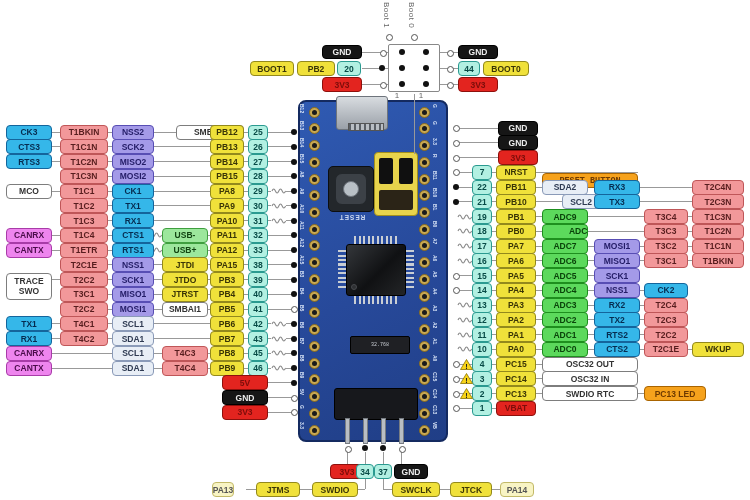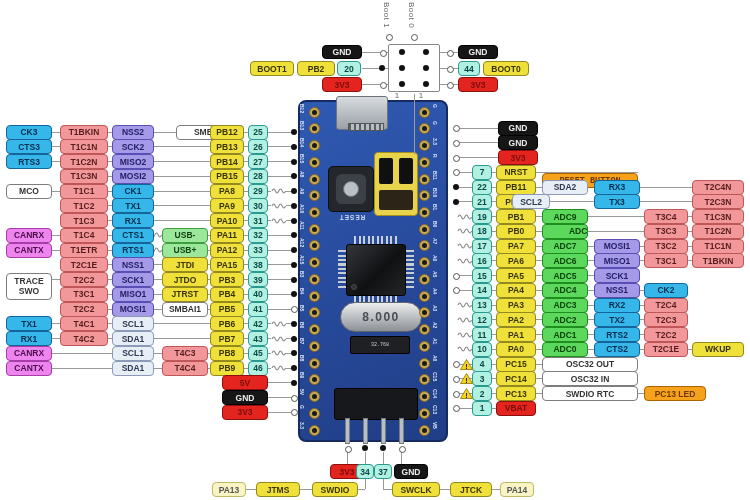--- a/index.html
+++ b/index.html
@@ -66,25 +66,20 @@
   <div class="comp" style="left:379px;top:190px;width:34px;height:20px;border-radius:2px;background:#2b2417;"></div>
 
   <div class="comp" style="left:338px;top:250px;width:8px;height:40px;background:repeating-linear-gradient(#c9ced4 0 2px,transparent 2px 4.5px);"></div>
   <div class="comp" style="left:406px;top:250px;width:8px;height:40px;background:repeating-linear-gradient(#c9ced4 0 2px,transparent 2px 4.5px);"></div>
   <div class="comp" style="left:354px;top:236px;width:44px;height:8px;background:repeating-linear-gradient(90deg,#c9ced4 0 2px,transparent 2px 4.5px);"></div>
   <div class="comp" style="left:354px;top:296px;width:44px;height:8px;background:repeating-linear-gradient(90deg,#c9ced4 0 2px,transparent 2px 4.5px);"></div>
   <div class="comp" style="left:346px;top:244px;width:60px;height:52px;border-radius:3px;
               background:linear-gradient(135deg,#34373b 0%,#101113 55%,#232527 100%);border:1px solid #000;"></div>
   <div class="comp" style="left:351px;top:284px;width:6px;height:6px;border-radius:50%;background:#2e3033;border:1px solid #47494d;"></div>
 
-  <div class="comp" style="left:340px;top:302px;width:82px;height:30px;border-radius:15px;display:flex;align-items:center;justify-content:center;
-              background:linear-gradient(#eceded,#a9adb2 70%,#8d9196);border:1.5px solid #63676c;
-              font:bold 12px 'Liberation Sans',sans-serif;color:#4a4e54;letter-spacing:1.5px;">
-    <span>8.000</span>
-  </div>
 
   <div class="comp" style="left:350px;top:336px;width:60px;height:18px;border-radius:2px;background:#1f2024;border:1px solid #000;
               display:flex;align-items:center;justify-content:center;">
     <span style="font:5px 'Liberation Mono',monospace;color:#c9ced4;">32.768</span>
   </div>
 
   <div class="comp" style="left:334px;top:388px;width:84px;height:32px;border-radius:3px;background:#17181c;border:1px solid #000;"></div>
   <div class="comp" style="left:344.5px;top:418px;width:5px;height:26px;background:#b9bec4;border:1px solid #787d83;"></div>
   <div class="comp" style="left:362.5px;top:418px;width:5px;height:26px;background:#b9bec4;border:1px solid #787d83;"></div>
   <div class="comp" style="left:380.5px;top:418px;width:5px;height:26px;background:#b9bec4;border:1px solid #787d83;"></div>
@@ -133,21 +128,21 @@
   <div class="dot filled" style="left:380px;top:445px;"></div>
   <div class="dot open" style="left:398.5px;top:445.5px;"></div>
   <div class="vline" style="left:346.5px;top:452px;height:12px;"></div>
   <div class="vline" style="left:364.5px;top:452px;height:12px;"></div>
   <div class="vline" style="left:382.5px;top:452px;height:12px;"></div>
   <div class="vline" style="left:400.5px;top:452px;height:12px;"></div>
   <div class="pbox c-red" style="left:330px;top:464px;width:34px;height:15px;">3V3</div>
   <div class="pbox c-cyan" style="left:356px;top:464px;width:18px;height:15px;">34</div>
   <div class="pbox c-cyan" style="left:374px;top:464px;width:18px;height:15px;">37</div>
   <div class="pbox c-black" style="left:394px;top:464px;width:34px;height:15px;">GND</div>
-  <div class="pbox c-paleyellow" style="left:212px;top:482px;width:34px;height:15px;">PA13</div>
+  <div class="pbox c-paleyellow" style="left:212px;top:482px;width:22px;height:15px;">PA13</div>
   <div class="pbox c-yellow" style="left:256px;top:482px;width:44px;height:15px;">JTMS</div>
   <div class="pbox c-yellow" style="left:312px;top:482px;width:46px;height:15px;">SWDIO</div>
   <div class="pbox c-yellow" style="left:392px;top:482px;width:48px;height:15px;">SWCLK</div>
   <div class="pbox c-yellow" style="left:450px;top:482px;width:42px;height:15px;">JTCK</div>
   <div class="pbox c-paleyellow" style="left:500px;top:482px;width:34px;height:15px;">PA14</div>
   <div class="hline" style="left:246px;top:489px;width:10px;"></div>
   <div class="hline" style="left:300px;top:489px;width:12px;"></div>
   <div class="hline" style="left:440px;top:489px;width:10px;"></div>
   <div class="hline" style="left:492px;top:489px;width:8px;"></div>
   <div class="vline" style="left:364.5px;top:479px;height:10px;"></div>
@@ -339,21 +334,21 @@
     <div class="dot filled" style="left:453.0px;top:184.0px;"></div>
     <div class="pbox c-cyan" style="left:472px;top:179.5px;width:20px;height:15px;">22</div>
     <div class="pbox c-yellow" style="left:496px;top:179.5px;width:40px;height:15px;">PB11</div>
     <div class="pbox c-lightblue" style="left:542px;top:179.5px;width:46px;height:15px;">SDA2</div>
     <div class="pbox c-blue" style="left:594px;top:179.5px;width:46px;height:15px;">RX3</div>
     <div class="pbox c-pink" style="left:692px;top:179.5px;width:52px;height:15px;">T2C4N</div>
     <div class="hline" style="left:458px;top:201.3px;width:286.0px;"></div>
     <div class="dot filled" style="left:453.0px;top:198.8px;"></div>
     <div class="pbox c-cyan" style="left:472px;top:194.3px;width:20px;height:15px;">21</div>
     <div class="pbox c-yellow" style="left:496px;top:194.3px;width:40px;height:15px;">PB10</div>
-    <div class="pbox c-lightblue" style="left:512px;top:194.3px;width:38px;height:15px;">SCL2</div>
+    <div class="pbox c-lightblue" style="left:562px;top:194.3px;width:38px;height:15px;">SCL2</div>
     <div class="pbox c-blue" style="left:594px;top:194.3px;width:46px;height:15px;">TX3</div>
     <div class="pbox c-pink" style="left:692px;top:194.3px;width:52px;height:15px;">T2C3N</div>
     <div class="hline" style="left:458px;top:216.0px;width:286.0px;"></div>
     <svg class="icn" style="left:457px;top:211.5px;" width="15" height="10">
       <rect x="0" y="0" width="15" height="10" fill="#fff"></rect>
       <path d="M1 5 Q2.7 1 4.4 5 T7.8 5 T11.2 5 T14.6 5" stroke="#8a8a8a" stroke-width="1.1" fill="none"></path>
     </svg>
     <div class="pbox c-cyan" style="left:472px;top:209.0px;width:20px;height:15px;">19</div>
     <div class="pbox c-yellow" style="left:496px;top:209.0px;width:40px;height:15px;">PB1</div>
     <div class="pbox c-green" style="left:542px;top:209.0px;width:46px;height:15px;">ADC9</div>

